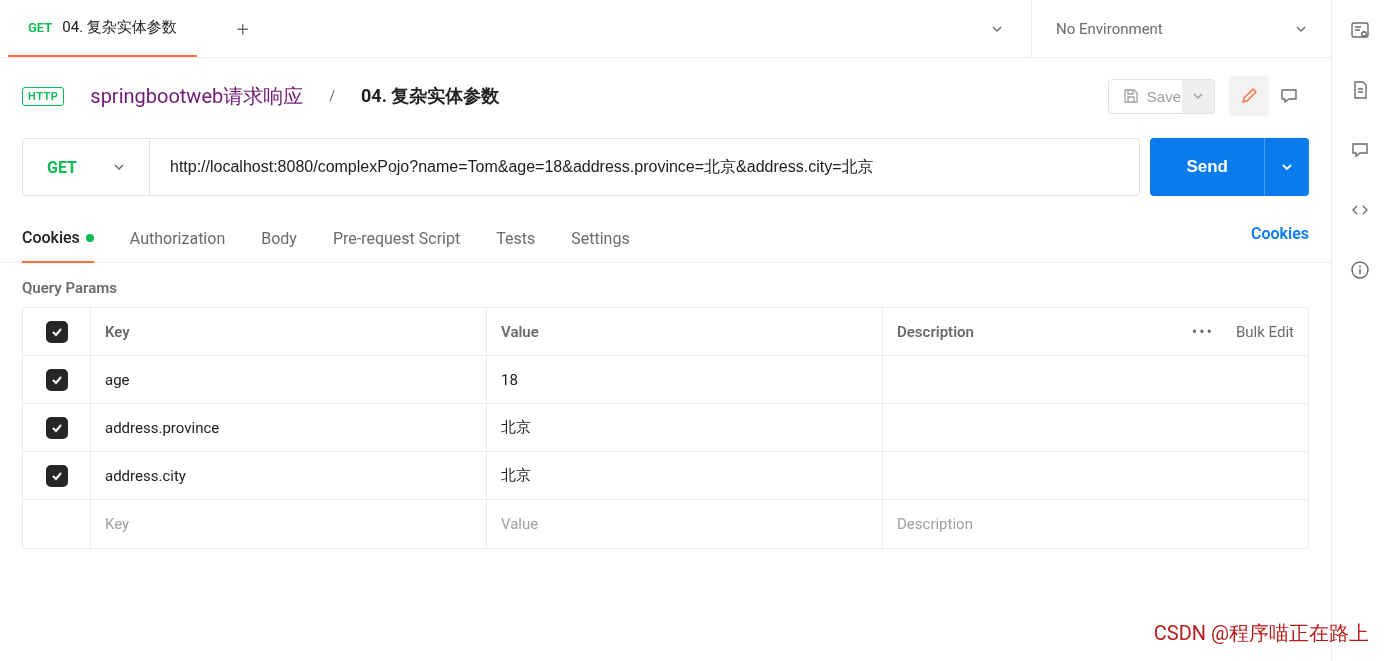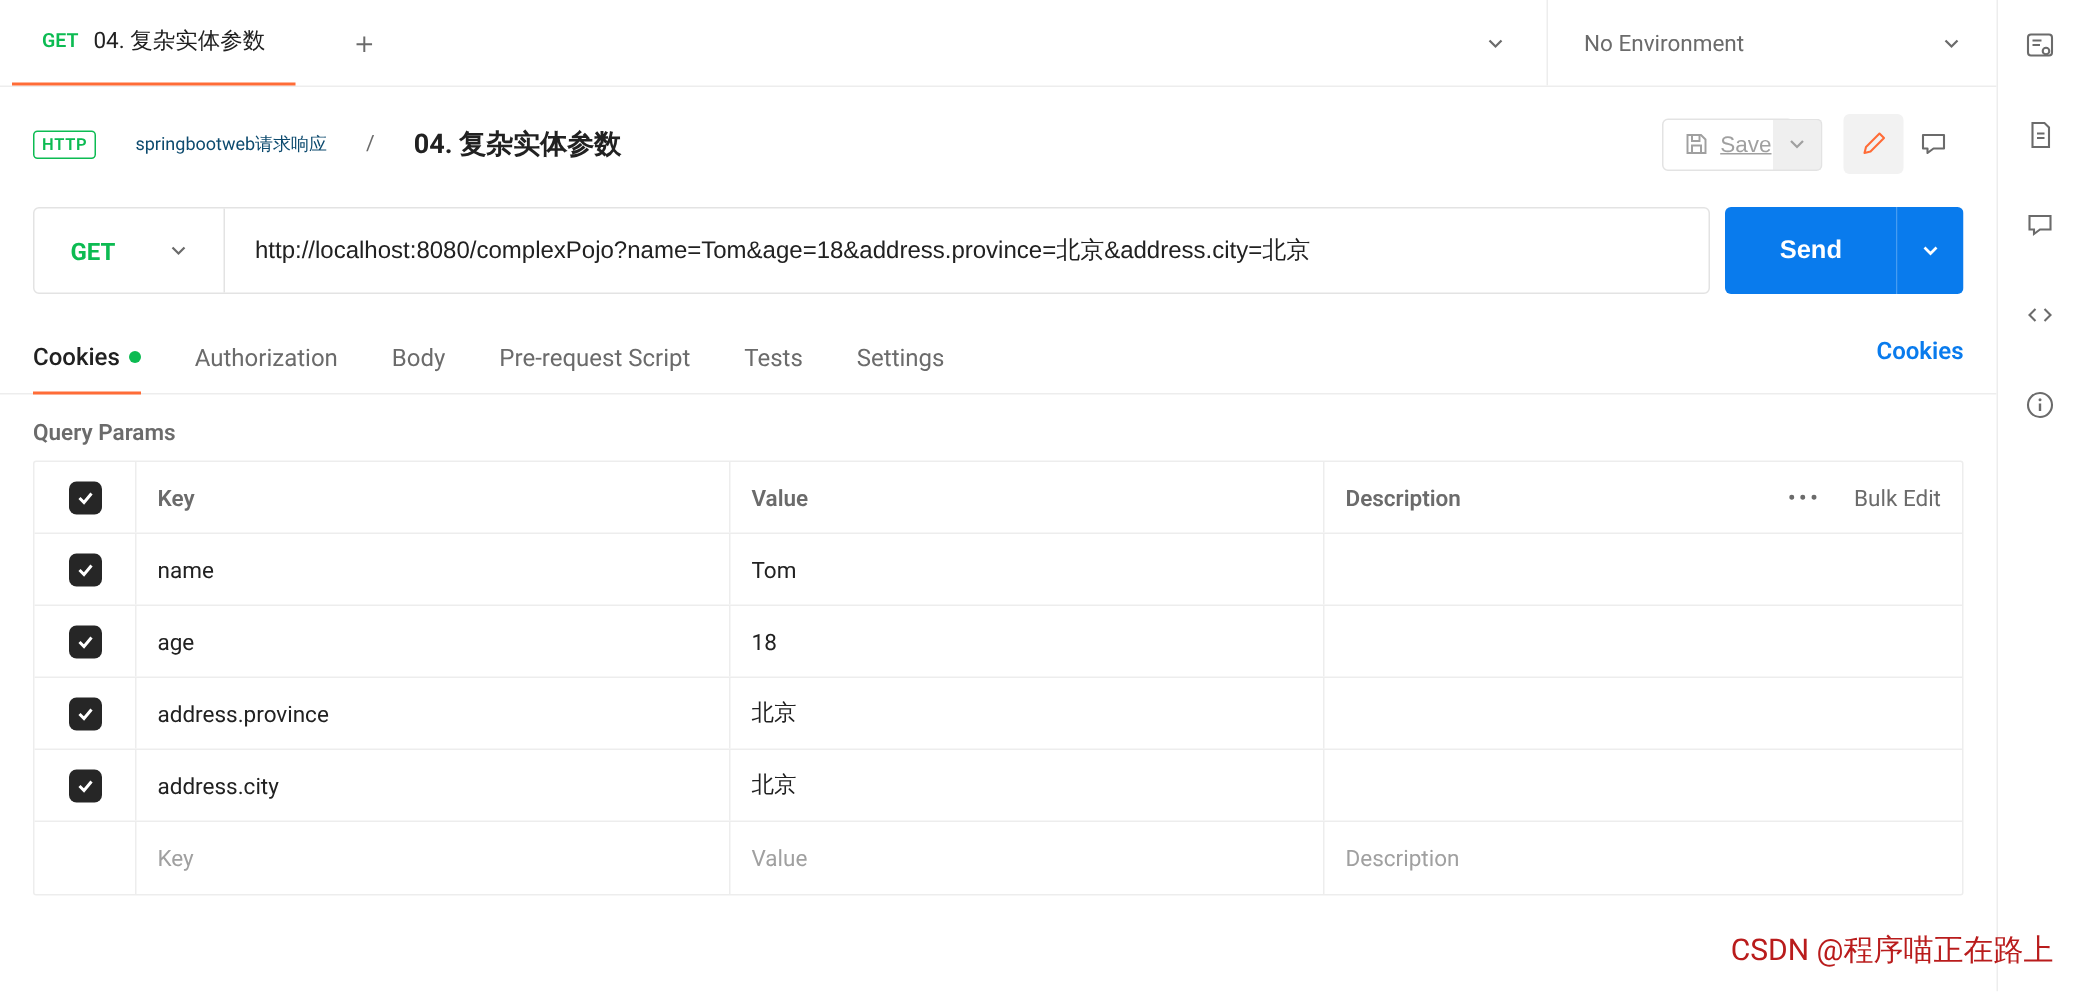--- a/index.html
+++ b/index.html
@@ -13,25 +13,25 @@
 .tab { display: flex; align-items: center; gap: 10px; padding: 0 20px; height: 100%; border-bottom: 2px solid #ff6c37; margin-left: 8px; }
 .tab .method { color: #0cbb52; font-weight: 600; font-size: 13px; }
 .tab .title { font-size: 15px; color: #212121; }
 .add-tab { margin-left: 34px; color: #6b6b6b; font-size: 20px; cursor: pointer; width: 24px; text-align: center; }
 .spacer { flex: 1; }
 .top-dd { width: 40px; text-align: center; color: #6b6b6b; cursor: pointer; }
 .env-select { display: flex; align-items: center; gap: 120px; padding: 16px 24px; height: 100%; border-left: 1px solid #ededed; cursor: pointer; color: #6b6b6b; font-size: 15px; min-width: 300px; justify-content: space-between; }
 
 .breadcrumb-row { display: flex; align-items: center; padding: 18px 22px; gap: 26px; }
 .http-badge { color: #0cbb52; font-weight: 600; font-size: 11px; border: 1px solid #0cbb52; padding: 2px 5px; border-radius: 3px; letter-spacing: 0.5px; }
-.crumb-parent { color: #0c4a6e; font-size: 12px; }
+.crumb-parent { color: #701a75; font-size: 20px; }
 .crumb-sep { color: #6b6b6b; }
 .crumb-current { font-weight: 700; font-size: 18px; }
 .bc-actions { margin-left: auto; display: flex; align-items: center; gap: 14px; }
-.save-btn { display: flex; align-items: center; gap: 8px; border: 1px solid #e3e3e3; border-radius: 4px; padding: 8px 14px; color: #a0a0a0; background: #fff; cursor: not-allowed; font-size: 15px; text-decoration: underline; }
+.save-btn { display: flex; align-items: center; gap: 8px; border: 1px solid #e3e3e3; border-radius: 4px; padding: 8px 14px; color: #a0a0a0; background: #fff; cursor: not-allowed; font-size: 15px; }
 .save-dd { border: 1px solid #e3e3e3; border-left: none; border-radius: 0 4px 4px 0; padding: 8px 10px; color: #a0a0a0; cursor: not-allowed; margin-left: -14px; }
 .icon-btn-group { display: flex; gap: 0; }
 .icon-btn { width: 40px; height: 40px; display: flex; align-items: center; justify-content: center; border-radius: 4px; cursor: pointer; }
 .icon-btn.active { background: #f2f2f2; }
 .icon-btn svg { width: 18px; height: 18px; }
 .edit-icon { color: #ff6c37; }
 .comment-icon { color: #6b6b6b; }
 
 .url-row { display: flex; gap: 10px; padding: 4px 22px 18px; }
 .url-box { flex: 1; display: flex; border: 1px solid #e3e3e3; border-radius: 4px; height: 58px; }
@@ -184,33 +184,20 @@
       </div>
 
       <div class="prow">
         <div class="pcell c-check">
             <div class="checkbox-on">
               <svg width="12" height="12" viewBox="0 0 12 12">
                 <path d="M2 6l3 3 5-6" stroke="#fff" stroke-width="2" fill="none"></path>
               </svg>
             </div>
           </div>
-        <div class="pcell c-key">name</div>
-        <div class="pcell c-val">Tom</div>
-        <div class="pcell c-desc"></div>
-        <div class="pcell c-actions"></div>
-      </div>
-      <div class="prow">
-        <div class="pcell c-check">
-            <div class="checkbox-on">
-              <svg width="12" height="12" viewBox="0 0 12 12">
-                <path d="M2 6l3 3 5-6" stroke="#fff" stroke-width="2" fill="none"></path>
-              </svg>
-            </div>
-          </div>
         <div class="pcell c-key">age</div>
         <div class="pcell c-val">18</div>
         <div class="pcell c-desc"></div>
         <div class="pcell c-actions"></div>
       </div>
       <div class="prow">
         <div class="pcell c-check">
             <div class="checkbox-on">
               <svg width="12" height="12" viewBox="0 0 12 12">
                 <path d="M2 6l3 3 5-6" stroke="#fff" stroke-width="2" fill="none"></path>

